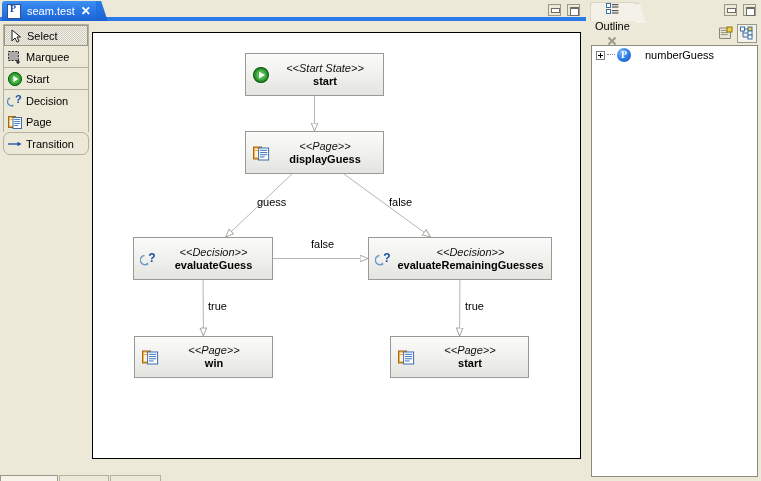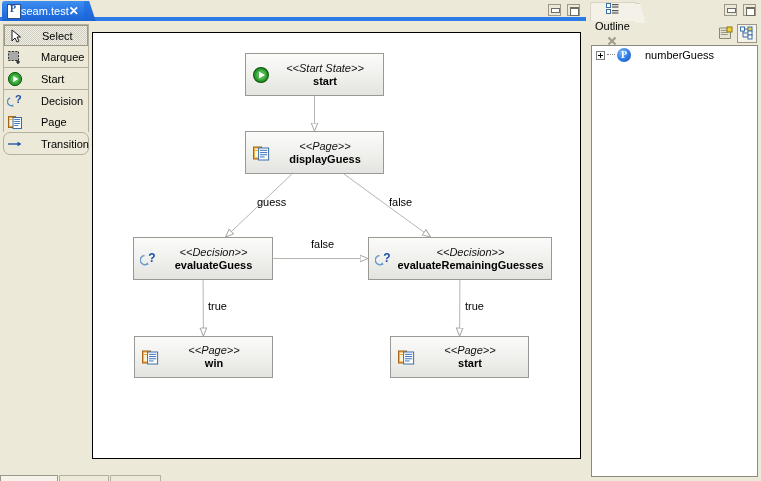--- a/index.html
+++ b/index.html
@@ -15,21 +15,21 @@
   
   .editor{position:absolute;left:0;top:0;width:586px;height:481px;background:#ece9d8;}
 
   
   .tabstrip{position:absolute;left:0;top:0;width:586px;height:21px;background:#ece9d8;}
   .etab{
     position:absolute;left:2px;top:1px;height:20px;
     background:linear-gradient(to bottom,#3f8ef0 0%,#2a7ae8 45%,#1b63d4 100%);
     border-top-left-radius:3px;
     padding:0 6px 0 5px;
-    display:flex;align-items:center;gap:0;
+    display:flex;align-items:center;gap:6px;
     color:#ffffff;font-size:11px;
     box-sizing:border-box;
   }
   .etab:after{
     content:"";position:absolute;right:-11px;top:0;width:12px;height:20px;
     background:linear-gradient(to bottom,#2a7ae8,#1b63d4);
     clip-path:polygon(0 0,45% 0,100% 100%,0 100%);
   }
   .tab-p-icon{
     width:12px;height:13px;background:#ffffff;border:1px solid #2d4f8f;
@@ -53,21 +53,21 @@
   .tab-underline{position:absolute;left:0;top:17px;width:586px;height:4px;background:#2a7ae8;}
 
   
   .ebody{position:absolute;left:0;top:21px;width:586px;height:433px;background:#ece9d8;}
 
   
   .palette{position:absolute;left:3px;top:3px;width:86px;height:427px;background:#ece9d8;}
   .pal-group{border:1px solid #b3b0a0;border-bottom:none;background:#ece9d8;}
   .pal-group:last-child{border-bottom:1px solid #b3b0a0;border-radius:7px;}
   .pal-item{
-    display:flex;align-items:center;gap:18px;height:21px;padding:0 3px;
+    display:flex;align-items:center;gap:3px;height:21px;padding:0 3px;
     font-size:11px;color:#000;box-sizing:border-box;cursor:default;
   }
   .pal-item.sel{
     background:
       repeating-conic-gradient(#cfcdc0 0% 25%, #f2f0e6 0% 50%) 0 0/2px 2px;
     border:1px solid #9b9887;
   }
   .pal-ico{width:16px;height:16px;flex:0 0 16px;position:relative;}
 
   

